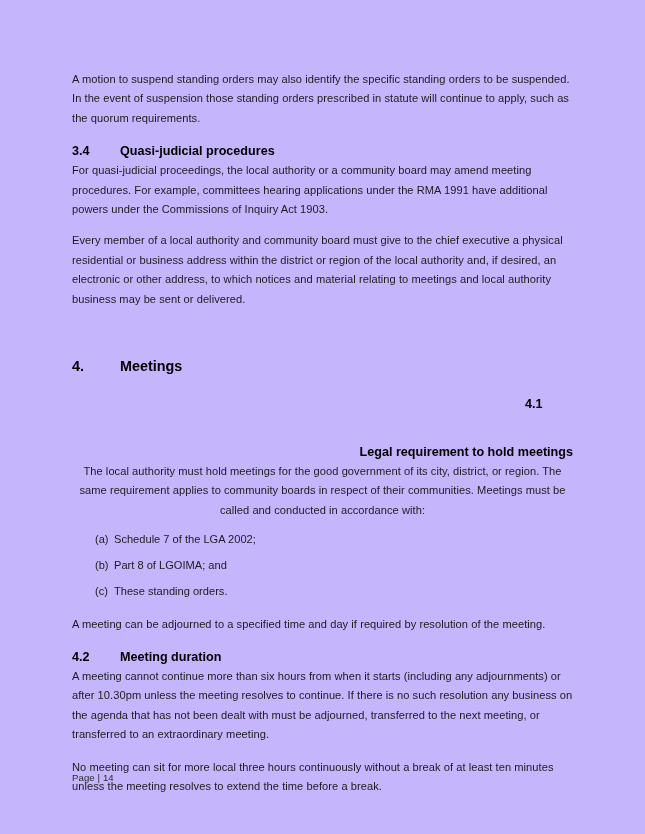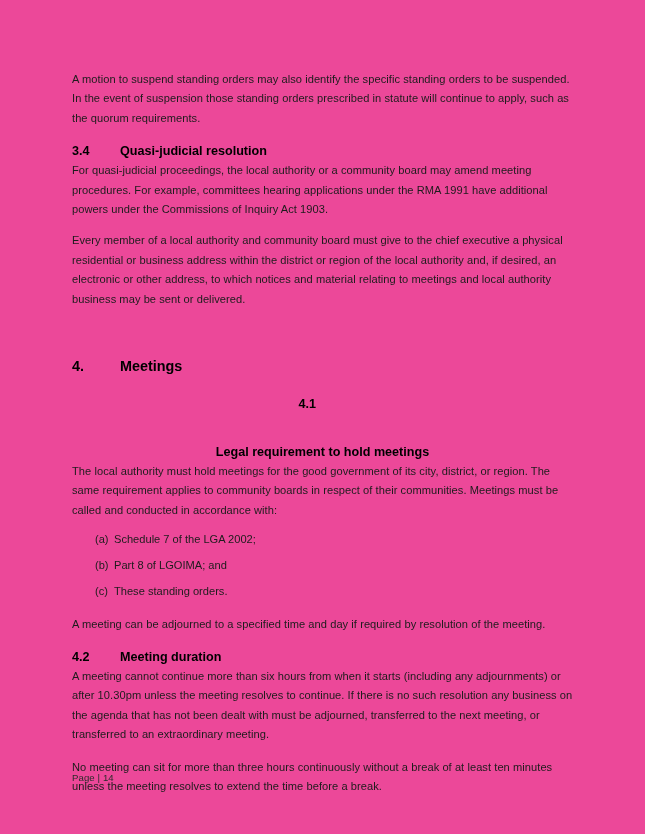--- a/index.html
+++ b/index.html
@@ -12,21 +12,21 @@
     height: 834px;
     position: relative;
     font-family: "Liberation Sans", "DejaVu Sans", sans-serif;
     color: #1a1a1a;
     overflow: hidden;
   }
 
   .page {
     position: absolute;
     inset: 0;
-    background: #ec4899;
+    background: #c4b5fd;
   }
 
   .content {
     position: absolute;
     left: 72px;
     top: 70px;
     width: 501px;
   }
 
   
@@ -34,20 +34,21 @@
     font-size: 11.1px;
     line-height: 19.4px;
     margin: 0 0 12px 0;
     text-align: left;
     color: #1c1c1c;
     letter-spacing: 0.005em;
   }
 
   p.body.tight {
     margin-bottom: 10px;
+    text-align: center;
   }
 
   
   .h1 {
     margin: 0 0 0 0;
     padding: 0;
     font-size: 14.4px;
     font-weight: bold;
     line-height: 20px;
     color: #000000;
@@ -60,21 +61,21 @@
   }
 
   .h2 {
     margin: 0;
     padding: 0;
     font-size: 12.6px;
     font-weight: bold;
     line-height: 19px;
     color: #000000;
     display: flex;
-    align-items: center;
+    align-items: flex-end;
   }
   .h2 .num {
     width: 48px;
     flex: 0 0 48px;
   }
 
   
   .sp-before-h2 { margin-top: 14px; }
   .sp-after-h2  { margin-top: 13px; }
   .sp-big-gap   { margin-top: 47px; }
@@ -120,21 +121,21 @@
 <body>
 
 <div class="page">
 
   <div class="content">
 
     <p class="body">A motion to suspend standing orders may also identify the specific standing orders to be suspended. In the event of suspension those standing orders prescribed in statute will continue to apply, such as the quorum requirements.</p>
 
     <div class="h2 sp-before-h2">
       <span class="num">3.4</span>
-      <span>Quasi-judicial resolution</span>
+      <span>Quasi-judicial procedures</span>
     </div>
     <p class="body sp-after-h2">For quasi-judicial proceedings, the local authority or a community board may amend meeting procedures. For example, committees hearing applications under the RMA 1991 have additional powers under the Commissions of Inquiry Act 1903.</p>
 
     <p class="body sp-after-h2">Every member of a local authority and community board must give to the chief executive a physical residential or business address within the district or region of the local authority and, if desired, an electronic or other address, to which notices and material relating to meetings and local authority business may be sent or delivered.</p>
 
     <div class="h1 sp-big-gap">
       <span class="num">4.</span>
       <span>Meetings</span>
     </div>
 
@@ -160,19 +161,19 @@
     </ol>
 
     <p class="body" style="margin-top:13px;">A meeting can be adjourned to a specified time and day if required by resolution of the meeting.</p>
 
     <div class="h2 sp-before-h2">
       <span class="num">4.2</span>
       <span>Meeting duration</span>
     </div>
     <p class="body sp-after-h2">A meeting cannot continue more than six hours from when it starts (including any adjournments) or after 10.30pm unless the meeting resolves to continue. If there is no such resolution any business on the agenda that has not been dealt with must be adjourned, transferred to the next meeting, or transferred to an extraordinary meeting.</p>
 
-    <p class="body" style="margin-top:13px;">No meeting can sit for more than three hours continuously without a break of at least ten minutes unless the meeting resolves to extend the time before a break.</p>
+    <p class="body" style="margin-top:13px;">No meeting can sit for more local three hours continuously without a break of at least ten minutes unless the meeting resolves to extend the time before a break.</p>
 
   </div>
 
   <div class="footer">Page | 14</div>
 
 </div>
 
 </body></html>

